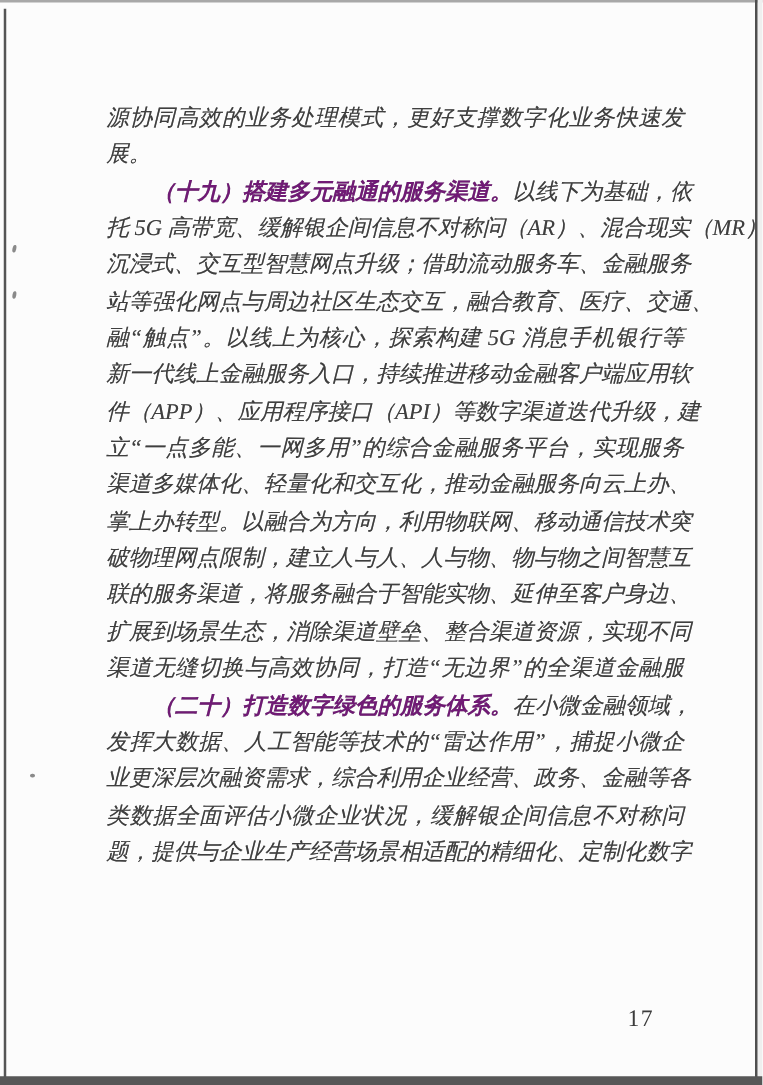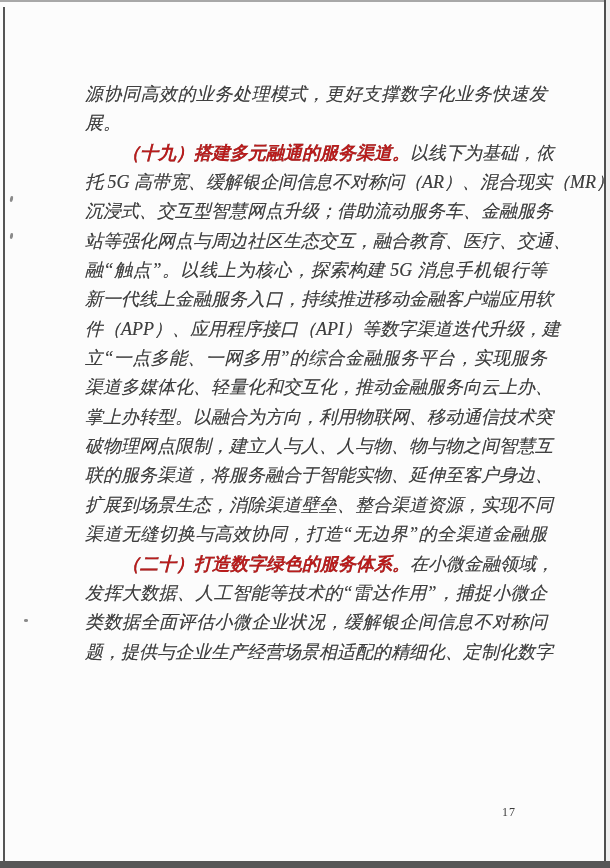--- a/index.html
+++ b/index.html
@@ -30,27 +30,27 @@
     height: 29.35px;
     line-height: 29.35px;
     color: #3f3f3f;
     white-space: nowrap;
     text-align: justify;
     text-align-last: justify;
     text-shadow: 0 0 0.5px rgba(70,70,70,0.55);
   }
   .line.short { text-align-last: left; }
   .line.indent { text-indent: 37px; }
-  .line .head { font-weight: bold; color: #b91c1c; }
+  .line .head { font-weight: bold; color: #701a75; }
 
   
   .page-number {
     position: absolute;
     left: 502px; top: 805px;
-    font-size: 12px;
+    font-size: 19px;
     letter-spacing: 1px;
     color: #3c3c3c;
   }
 
   
   .speck { position: absolute; background: #8a8a8a; border-radius: 45%; }
   .speck-1 { left: 10px; top: 196px; width: 3px; height: 6px; transform: rotate(12deg); }
   .speck-2 { left: 10px; top: 233px; width: 3px; height: 6px; transform: rotate(10deg); }
   .speck-3 { left: 24px; top: 619px; width: 4px; height: 3px; }
 </style>
@@ -79,17 +79,18 @@
   <div class="line"><span>件（APP）、应用程序接口（API）等数字渠道迭代升级，建</span></div>
   <div class="line"><span>立“一点多能、一网多用”的综合金融服务平台，实现服务</span></div>
   <div class="line"><span>渠道多媒体化、轻量化和交互化，推动金融服务向云上办、</span></div>
   <div class="line"><span>掌上办转型。以融合为方向，利用物联网、移动通信技术突</span></div>
   <div class="line"><span>破物理网点限制，建立人与人、人与物、物与物之间智慧互</span></div>
   <div class="line"><span>联的服务渠道，将服务融合于智能实物、延伸至客户身边、</span></div>
   <div class="line"><span>扩展到场景生态，消除渠道壁垒、整合渠道资源，实现不同</span></div>
   <div class="line"><span>渠道无缝切换与高效协同，打造“无边界”的全渠道金融服</span></div>
   <div class="line indent"><span class="head">（二十）打造数字绿色的服务体系。</span><span>在小微金融领域，</span></div>
   <div class="line"><span>发挥大数据、人工智能等技术的“雷达作用”，捕捉小微企</span></div>
+  <div class="line"><span>业更深层次融资需求，综合利用企业经营、政务、金融等各</span></div>
   <div class="line"><span>类数据全面评估小微企业状况，缓解银企间信息不对称问</span></div>
   <div class="line"><span>题，提供与企业生产经营场景相适配的精细化、定制化数字</span></div>
 </div>
 
 <div class="page-number">17</div>
 
 </body></html>

